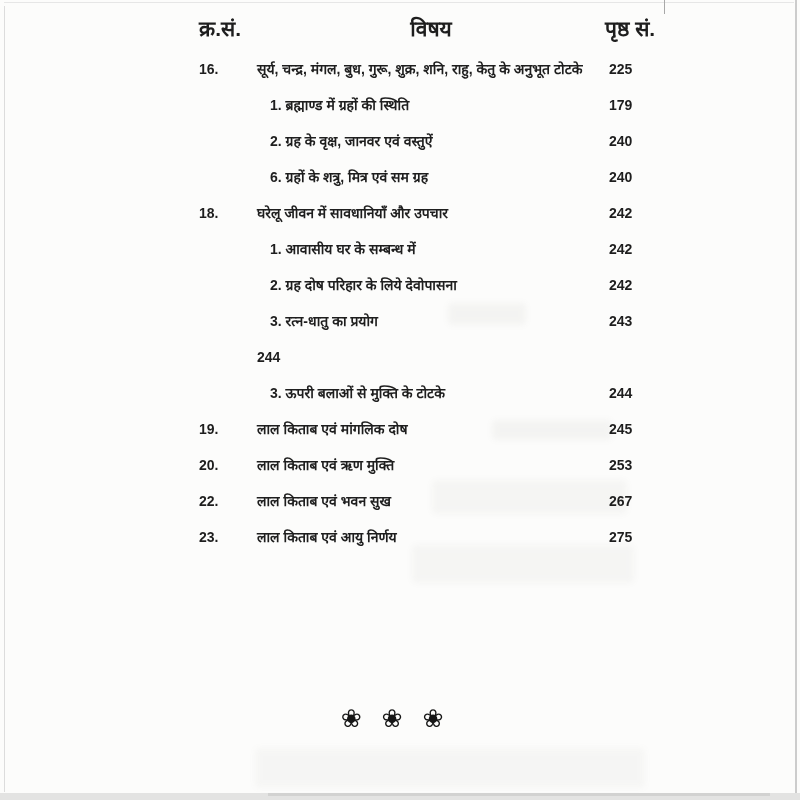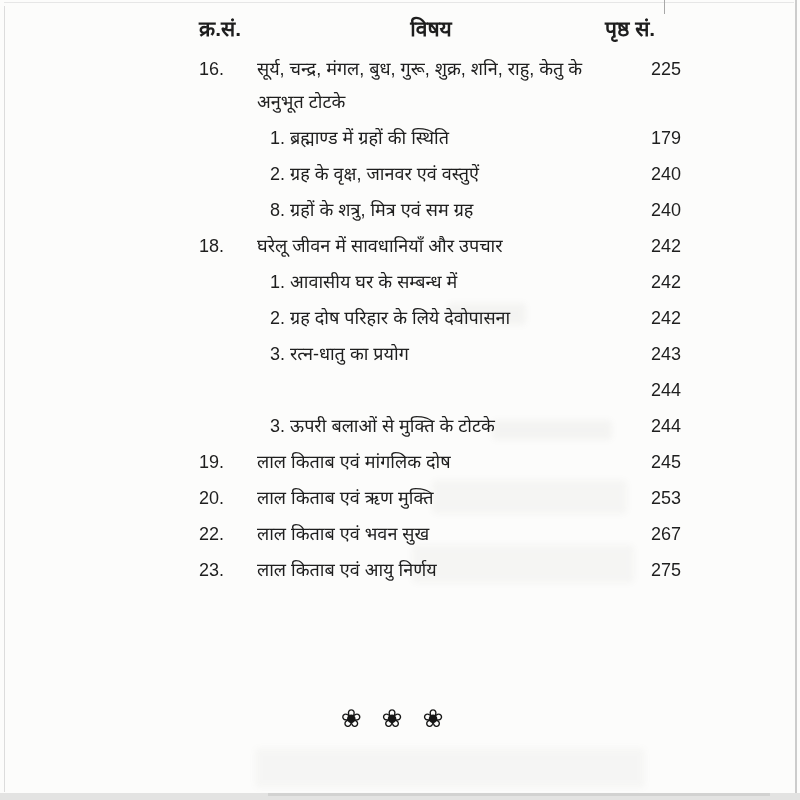--- a/index.html
+++ b/index.html
@@ -40,27 +40,27 @@
     display:flex; align-items:baseline;
     font-size:21px; font-weight:bold;
     margin-bottom:9px; line-height:30px;
   }
   .h-serial  { width:58px; flex:none; }
   .h-subject { flex:1; text-align:center; }
   .h-page    { width:76px; flex:none; }
 
   .row {
     display:flex; align-items:flex-start;
-    font-size:18px; font-weight:normal;
+    font-size:14px; font-weight:bold;
     line-height:33px; margin-bottom:3px;
   }
   .serial { width:58px; flex:none; }
   .title  { width:352px; flex:none; }
   .row.sub .title { padding-left:13px; width:339px; box-sizing:content-box; }
-  .pg { flex:1; text-align:right; white-space:nowrap; }
+  .pg { flex:1; white-space:nowrap; }
 
   .ornament {
     position:absolute; left:0; right:16px; top:702px;
     text-align:center;
     font-size:25px; line-height:33px;
     word-spacing:13px;
     color:#161616;
   }
 </style>
 </head>
@@ -98,21 +98,21 @@
     <span class="title">1. ब्रह्माण्ड में ग्रहों की स्थिति</span>
     <span class="pg">179</span>
   </div>
         <div class="row sub">
     <span class="serial"></span>
     <span class="title">2. ग्रह के वृक्ष, जानवर एवं वस्तुऐं</span>
     <span class="pg">240</span>
   </div>
         <div class="row sub">
     <span class="serial"></span>
-    <span class="title">8. ग्रहों के शत्रु, मित्र एवं सम ग्रह</span>
+    <span class="title">6. ग्रहों के शत्रु, मित्र एवं सम ग्रह</span>
     <span class="pg">240</span>
   </div>
         <div class="row main">
     <span class="serial">18.</span>
     <span class="title">घरेलू जीवन में सावधानियाँ और उपचार</span>
     <span class="pg">242</span>
   </div>
         <div class="row sub">
     <span class="serial"></span>
     <span class="title">1. आवासीय घर के सम्बन्ध में</span>

